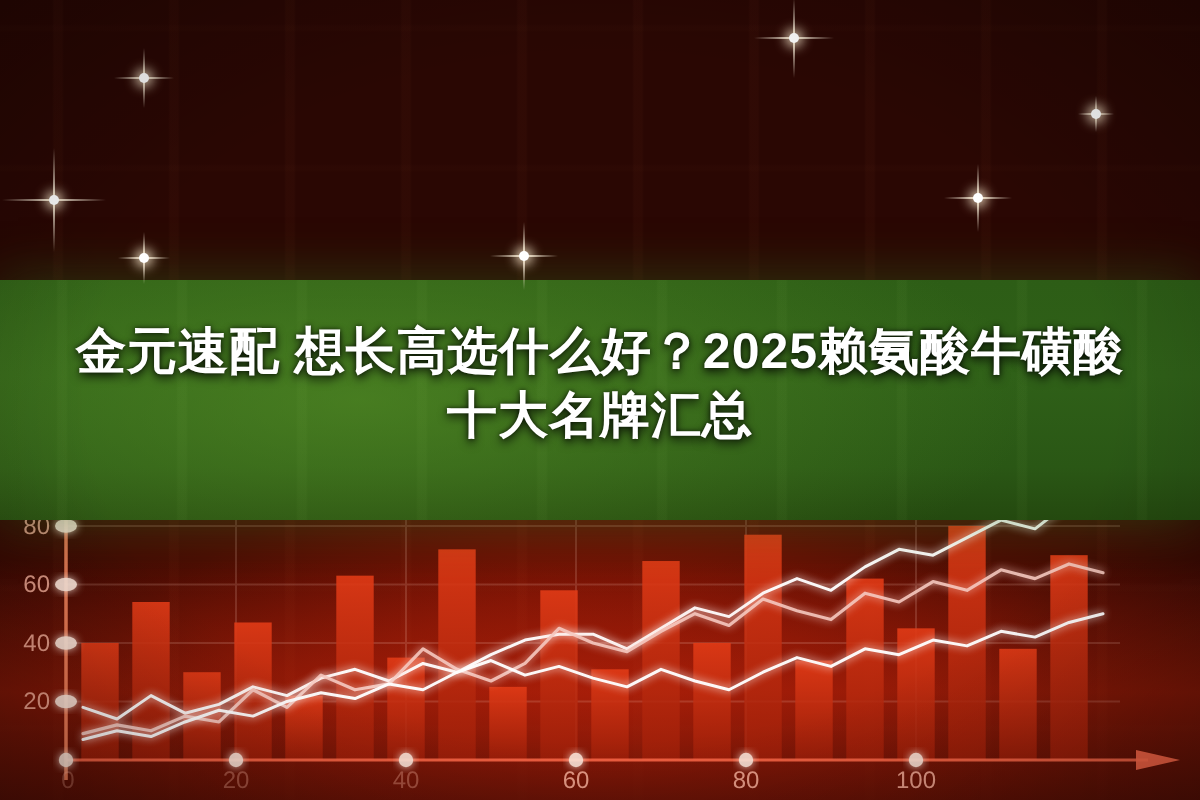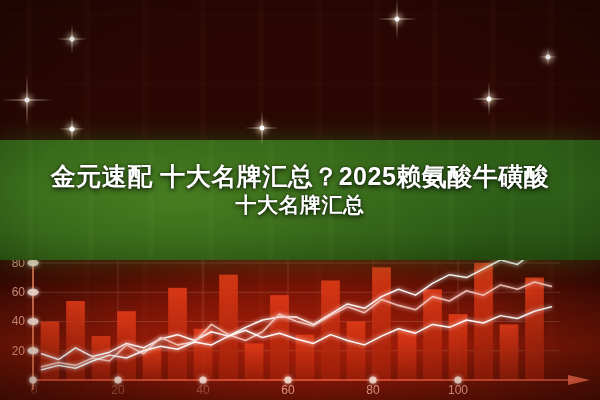--- a/index.html
+++ b/index.html
@@ -61,21 +61,21 @@
 
   
   #title-block{position:absolute;left:0;right:0;text-align:center;z-index:40;}
   .title-line{
     color:#ffffff;font-weight:bold;letter-spacing:.5px;line-height:1.28;
     font-family:"Liberation Sans","DejaVu Sans",sans-serif;
     text-shadow:0 2px 5px rgba(0,0,0,.78),0 0 2px rgba(0,0,0,.65);
     white-space:nowrap;
   }
   #title-line-1{font-size:25px;}
-  #title-line-2{font-size:21px;}
+  #title-line-2{font-size:25px;}
 </style>
 </head>
 <body>
 
 <div id="stage">
 
   <div class="bg-base"></div>
   <div class="bg-vert-streaks"></div>
   <div class="bg-horiz-streaks"></div>
   <div class="bg-glow-bottom"></div>
@@ -206,18 +206,18 @@
         <span class="c"></span>
       </div>
       <div class="star" style="left: 539px; top: 48px; width: 18px; height: 18px;">
         <span class="h"></span>
         <span class="v"></span>
         <span class="c"></span>
       </div>
     </div>
 
   <div id="title-block" style="top: 160px;">
-    <div class="title-line" id="title-line-1">金元速配 十大名牌汇总？2025赖氨酸牛磺酸</div>
+    <div class="title-line" id="title-line-1">金元速配 想长高选什么好？2025赖氨酸牛磺酸</div>
     <div class="title-line" id="title-line-2">十大名牌汇总</div>
   </div>
 
   <div class="vignette"></div>
 </div>
 
 </body></html>

